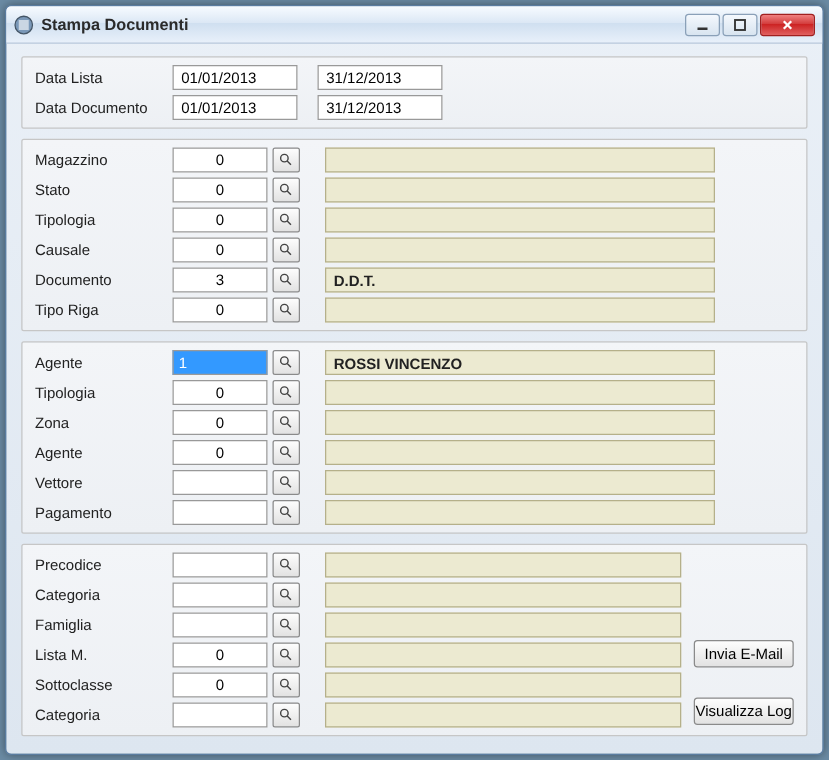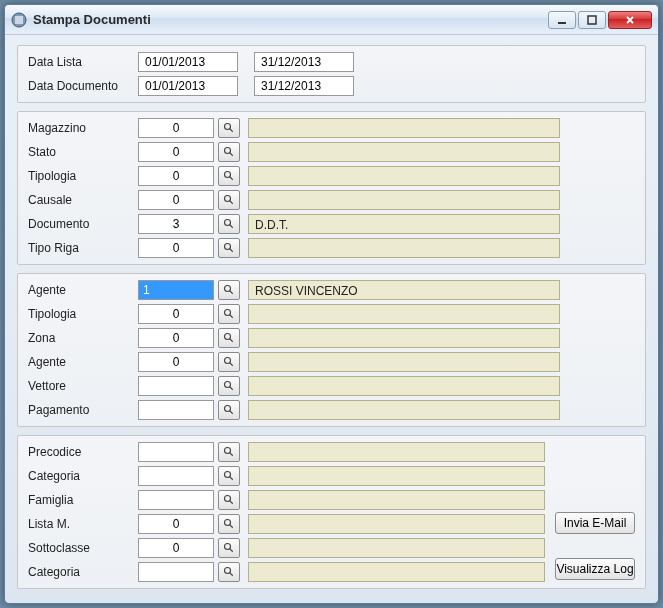--- a/index.html
+++ b/index.html
@@ -107,28 +107,29 @@
     border: 1px solid #8a8a8a;
     border-radius: 2px;
     background: linear-gradient(#fdfdfd,#e2e2e2);
     display:flex;align-items:center;justify-content:center;
     cursor:pointer;
   }
   .lookup-btn svg { width:12px;height:12px; }
   .desc {
     flex: 1;
     height: 20px;
-    margin-left: 8px;
+    margin-left: 20px;
     border: 1px solid #b5b08a;
     background: #ecead1;
     padding: 2px 6px;
     color: #222;
     line-height: 16px;
     overflow:hidden;
     max-width: 312px;
+    font-weight: bold;
   }
   .side-btns {
     position: absolute;
     right: 10px;
     display: flex;
     flex-direction: column;
     gap: 4px;
   }
   .action-btn {
     width: 80px;

